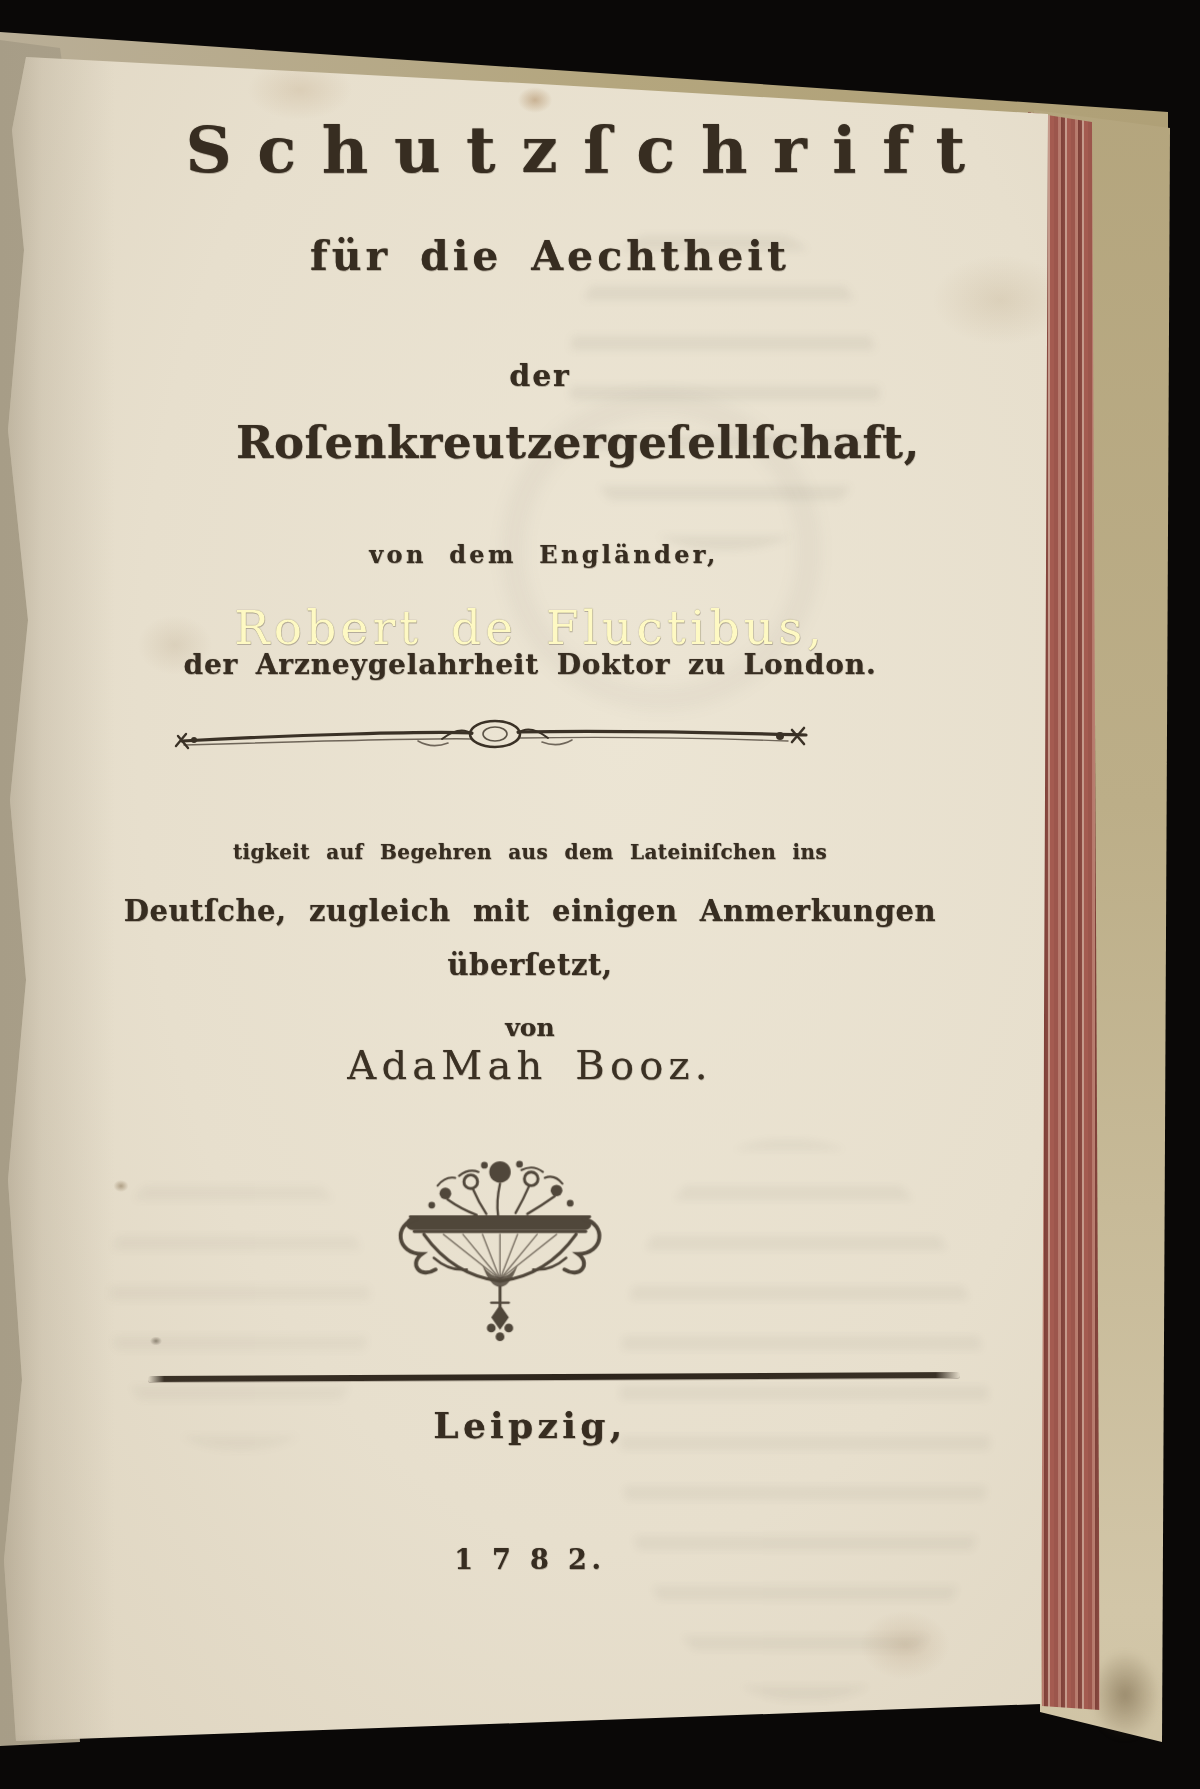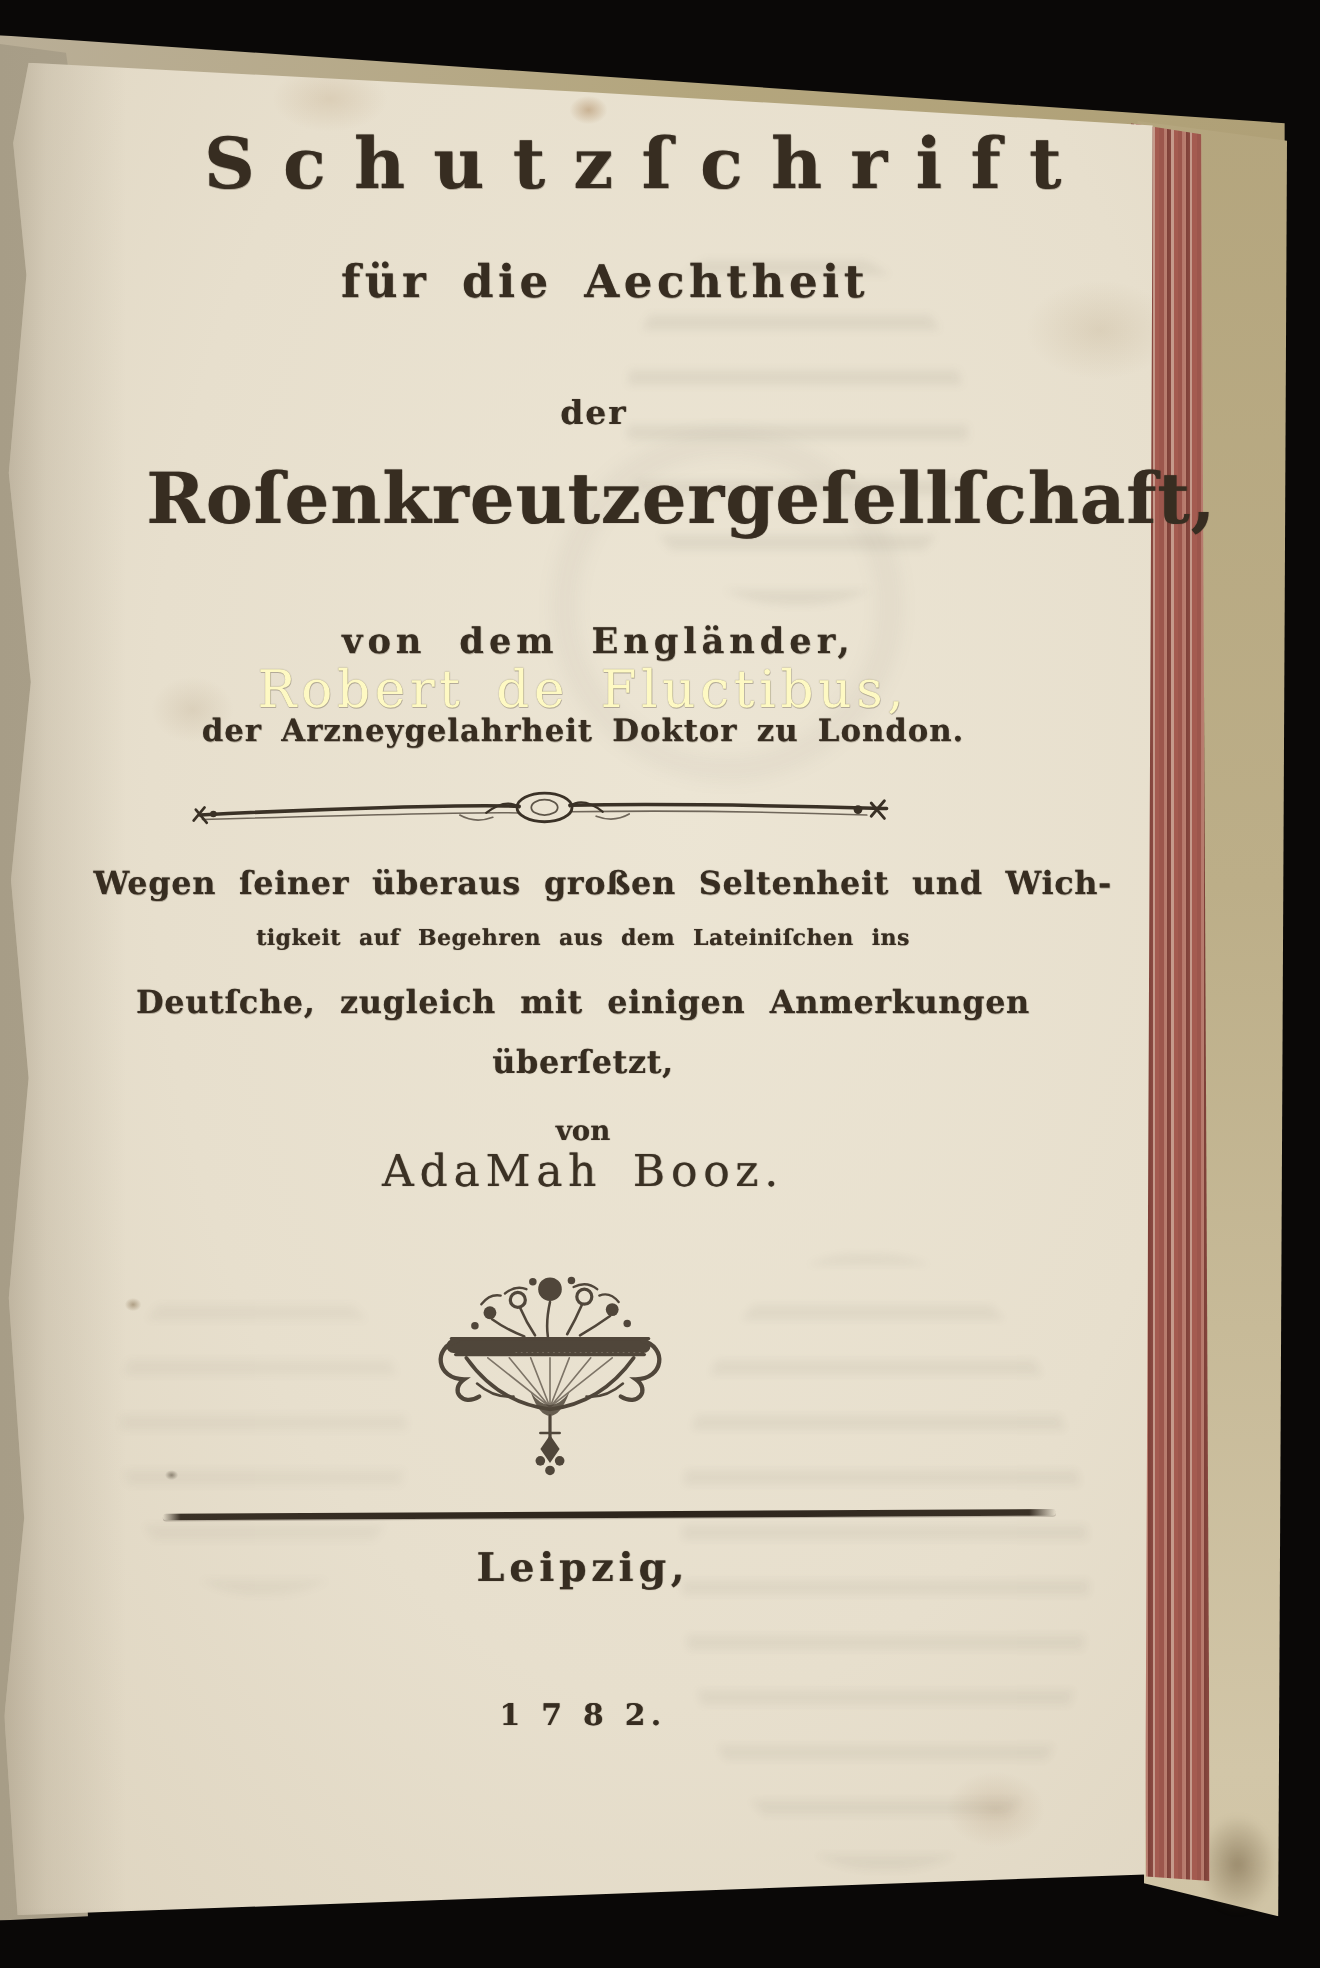--- a/index.html
+++ b/index.html
@@ -73,22 +73,22 @@
   }
   
   .textblock{position:absolute;left:85px;top:0;width:890px;height:100%;color:#372d21;}
   .line{
     position:absolute;left:0;width:100%;text-align:center;white-space:nowrap;
     text-shadow:0 0 1px rgba(55,45,33,.55), .5px .5px 0 rgba(55,45,33,.25);
   }
   .t-title      {top:112px;font-size:64px;font-weight:700;letter-spacing:.40em;transform:translateX(58px);}
   .t-sub1       {top:232px;font-size:41px;font-weight:700;letter-spacing:.10em;word-spacing:.25em;transform:translateX(20px);}
   .t-sub2       {top:358px;font-size:30px;font-weight:700;letter-spacing:.06em;transform:translateX(10px);}
-  .t-society    {top:416px;font-size:64px;font-weight:700;letter-spacing:.012em;transform:translateX(48px);}
-  .t-attrib     {top:564px;font-size:32px;font-weight:700;letter-spacing:.14em;word-spacing:.45em;transform:translateX(14px);}
+  .t-society    {top:416px;font-size:45px;font-weight:700;letter-spacing:.012em;transform:translateX(48px);}
+  .t-attrib     {top:540px;font-size:24px;font-weight:700;letter-spacing:.14em;word-spacing:.45em;transform:translateX(14px);}
   .t-author     {top:600px;font-size:47px;font-weight:400;letter-spacing:.09em;word-spacing:.2em;color:#fef9c3;}
   .t-authortitle{top:648px;font-size:28px;font-weight:700;letter-spacing:.03em;word-spacing:.25em;}
   .t-note1      {top:786px;font-size:29px;font-weight:700;letter-spacing:.02em;word-spacing:.35em;}
   .t-note2      {top:840px;font-size:20px;font-weight:700;letter-spacing:.02em;word-spacing:.45em;}
   .t-note3      {top:894px;font-size:29px;font-weight:700;letter-spacing:.02em;word-spacing:.40em;}
   .t-note4      {top:948px;font-size:29px;font-weight:700;letter-spacing:.02em;}
   .t-von        {top:1013px;font-size:25px;font-weight:700;}
   .t-translator {top:1042px;font-size:40px;font-weight:400;letter-spacing:.13em;word-spacing:.25em;color:#3b3124;}
   .t-city       {top:1404px;font-size:36px;font-weight:700;letter-spacing:.12em;}
   .t-publisher  {top:1474px;font-size:31px;font-weight:700;letter-spacing:.03em;word-spacing:.35em;}
@@ -123,21 +123,20 @@
   </div>
 
   <div class="textblock">
     <div class="line t-title">Schutzſchrift</div>
     <div class="line t-sub1">für die Aechtheit</div>
     <div class="line t-sub2">der</div>
     <div class="line t-society">Roſenkreutzergeſellſchaft,</div>
     <div class="line t-attrib">von dem Engländer,</div>
     <div class="line t-author">Robert de Fluctibus,</div>
     <div class="line t-authortitle">der Arzneygelahrheit Doktor zu London.</div>
-    <div class="line t-note1">Wegen ſeiner überaus großen Seltenheit und Wich-</div>
     <div class="line t-note2">tigkeit auf Begehren aus dem Lateiniſchen ins</div>
     <div class="line t-note3">Deutſche, zugleich mit einigen Anmerkungen</div>
     <div class="line t-note4">überſetzt,</div>
     <div class="line t-von">von</div>
     <div class="line t-translator">AdaMah Booz.</div>
     <div class="line t-city">Leipzig,</div>
     <div class="line t-year">1 7 8 2.</div>
   </div>
 
   <svg class="divider" viewBox="0 0 646 48">

